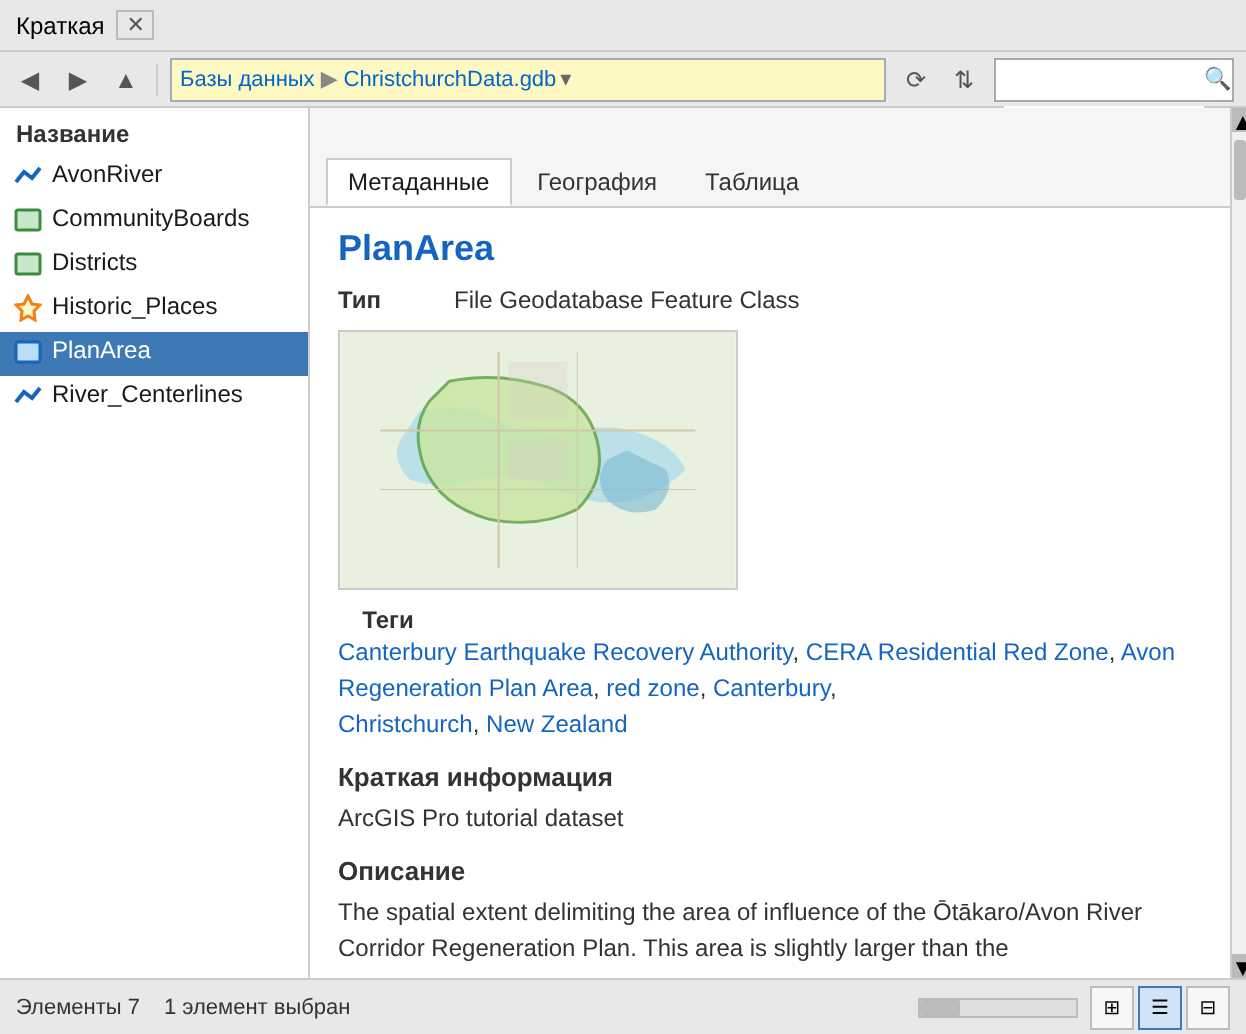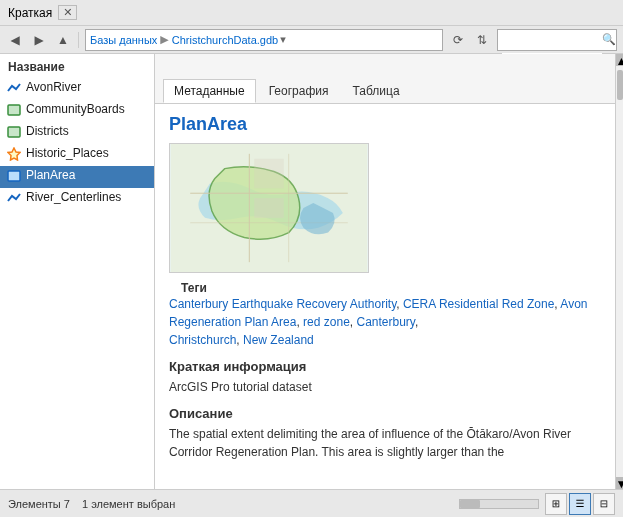--- a/index.html
+++ b/index.html
@@ -52,21 +52,21 @@
       justify-content: center;
       font-size: 12px;
       color: #555;
     }
     .toolbar-sep { width: 1px; height: 16px; background: #ccc; margin: 0 2px; }
 
     .breadcrumb-area {
       display: flex;
       align-items: center;
       flex: 1;
-      background: #ffffff;
+      background: #fef9c3;
       border: 1px solid #aaa;
       height: 22px;
       padding: 0 4px;
       margin: 0 2px;
       font-size: 11px;
     }
     .breadcrumb-sep { color: #888; margin: 0 3px; }
     .breadcrumb-link { color: #0066cc; cursor: pointer; }
 
     .search-area {
@@ -350,20 +350,24 @@
     <div class="tabs">
       <div class="tab active">Метаданные</div>
       <div class="tab">География</div>
       <div class="tab">Таблица</div>
     </div>
 
     <div class="metadata-content">
 
       <div class="meta-title">PlanArea</div>
 
+      <div class="meta-row">
+        <span class="meta-label">Тип</span>
+        <span class="meta-value">File Geodatabase Feature Class</span>
+      </div>
 
       <div class="map-thumbnail">
         <svg class="map-svg" viewBox="0 0 200 130" xmlns="http://www.w3.org/2000/svg">
 
           <rect width="200" height="130" fill="#e8f0e0"></rect>
 
           <path d="M 40,40 Q 60,35 80,45 Q 100,55 120,50 Q 140,45 160,55 Q 170,60 175,70 Q 165,80 150,85 Q 130,90 110,80 Q 90,70 70,75 Q 50,80 35,75 Q 25,65 30,55 Z" fill="#a8d8ea" opacity="0.7"></path>
 
           <path d="M 55,25 Q 80,20 105,28 Q 125,35 130,55 Q 135,75 120,90 Q 100,100 75,95 Q 50,88 42,68 Q 35,48 45,35 Z" fill="#c8e6a0" stroke="#5a9e40" stroke-width="1.5" opacity="0.8"></path>
 

